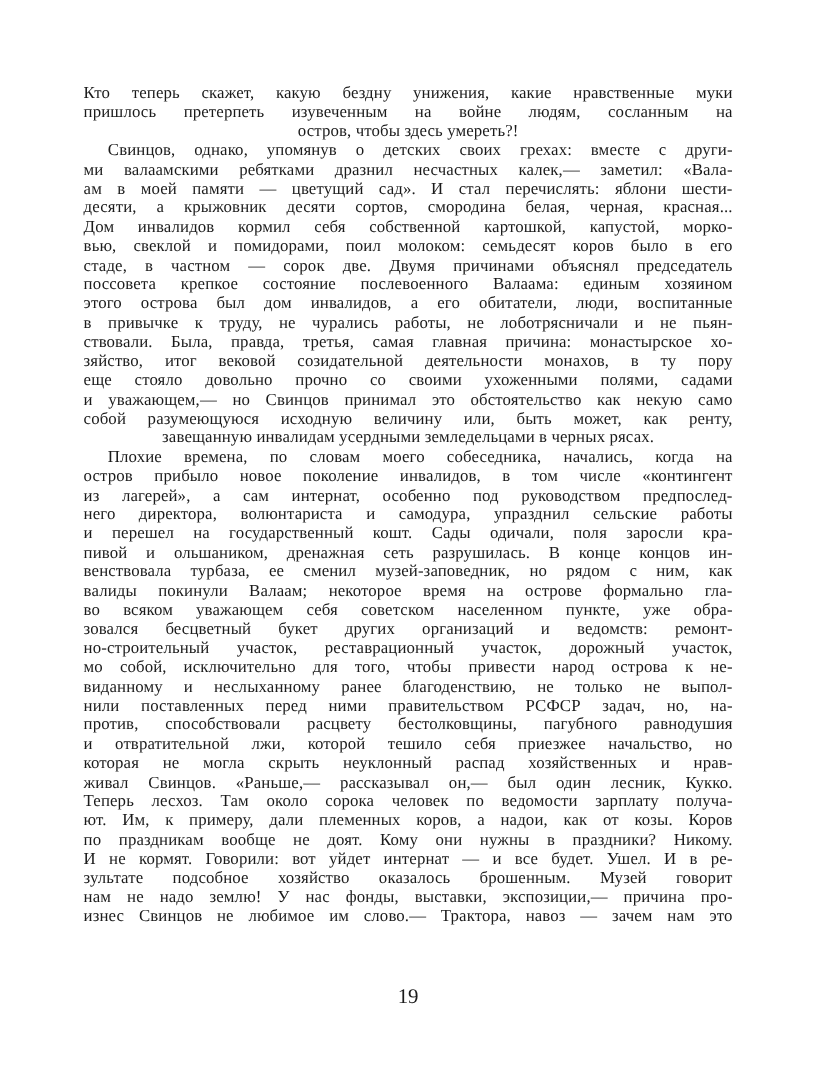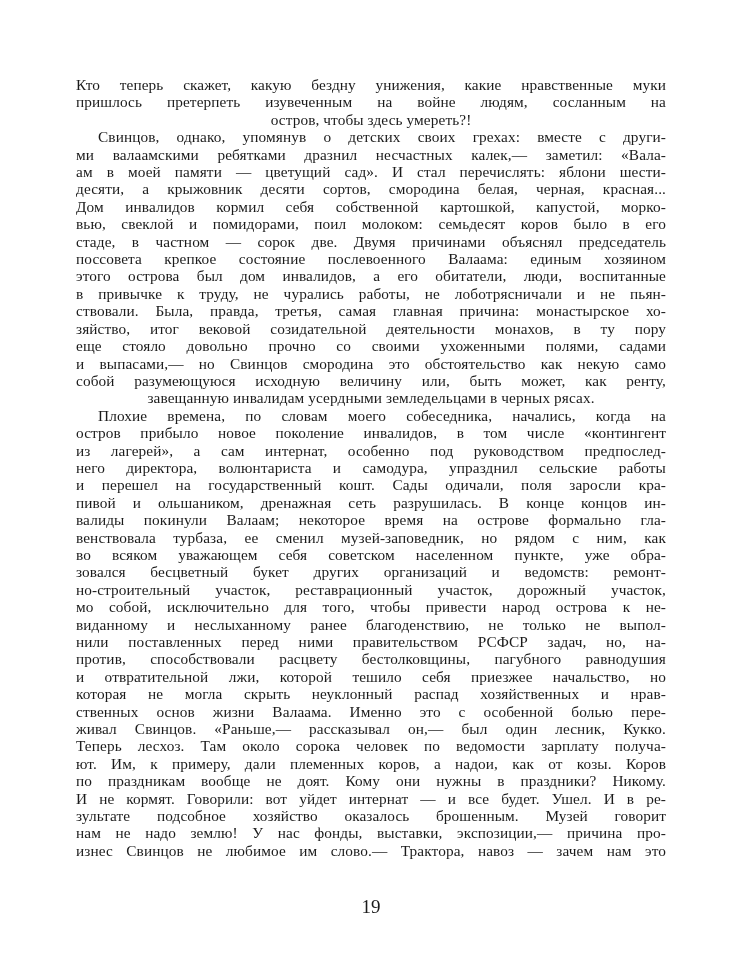--- a/index.html
+++ b/index.html
@@ -68,43 +68,42 @@
         <div class="line just">десяти, а крыжовник десяти сортов, смородина белая, черная, красная...</div>
         <div class="line just">Дом инвалидов кормил себя собственной картошкой, капустой, морко-</div>
         <div class="line just">вью, свеклой и помидорами, поил молоком: семьдесят коров было в его</div>
         <div class="line just">стаде, в частном — сорок две. Двумя причинами объяснял председатель</div>
         <div class="line just">поссовета крепкое состояние послевоенного Валаама: единым хозяином</div>
         <div class="line just">этого острова был дом инвалидов, а его обитатели, люди, воспитанные</div>
         <div class="line just">в привычке к труду, не чурались работы, не лоботрясничали и не пьян-</div>
         <div class="line just">ствовали. Была, правда, третья, самая главная причина: монастырское хо-</div>
         <div class="line just">зяйство, итог вековой созидательной деятельности монахов, в ту пору</div>
         <div class="line just">еще стояло довольно прочно со своими ухоженными полями, садами</div>
-        <div class="line just">и выпасами,— но Свинцов смородина это обстоятельство как некую само</div>
+        <div class="line just">и уважающем,— но Свинцов принимал это обстоятельство как некую само</div>
         <div class="line just">собой разумеющуюся исходную величину или, быть может, как ренту,</div>
         <div class="line">завещанную инвалидам усердными земледельцами в черных рясах.</div>
       </div>
       <div class="paragraph">
         <div class="line just indent">Плохие времена, по словам моего собеседника, начались, когда на</div>
         <div class="line just">остров прибыло новое поколение инвалидов, в том числе «контингент</div>
         <div class="line just">из лагерей», а сам интернат, особенно под руководством предпослед-</div>
         <div class="line just">него директора, волюнтариста и самодура, упразднил сельские работы</div>
         <div class="line just">и перешел на государственный кошт. Сады одичали, поля заросли кра-</div>
         <div class="line just">пивой и ольшаником, дренажная сеть разрушилась. В конце концов ин-</div>
+        <div class="line just">венствовала турбаза, ее сменил музей-заповедник, но рядом с ним, как</div>
         <div class="line just">валиды покинули Валаам; некоторое время на острове формально гла-</div>
-        <div class="line just">венствовала турбаза, ее сменил музей-заповедник, но рядом с ним, как</div>
         <div class="line just">во всяком уважающем себя советском населенном пункте, уже обра-</div>
         <div class="line just">зовался бесцветный букет других организаций и ведомств: ремонт-</div>
         <div class="line just">но-строительный участок, реставрационный участок, дорожный участок,</div>
         <div class="line just">мо собой, исключительно для того, чтобы привести народ острова к не-</div>
         <div class="line just">виданному и неслыханному ранее благоденствию, не только не выпол-</div>
         <div class="line just">нили поставленных перед ними правительством РСФСР задач, но, на-</div>
         <div class="line just">против, способствовали расцвету бестолковщины, пагубного равнодушия</div>
         <div class="line just">и отвратительной лжи, которой тешило себя приезжее начальство, но</div>
         <div class="line just">которая не могла скрыть неуклонный распад хозяйственных и нрав-</div>
-        <div class="line just">ственных основ жизни Валаама. Именно это с особенной болью пере-</div>
         <div class="line just">живал Свинцов. «Раньше,— рассказывал он,— был один лесник, Кукко.</div>
         <div class="line just">Теперь лесхоз. Там около сорока человек по ведомости зарплату получа-</div>
         <div class="line just">ют. Им, к примеру, дали племенных коров, а надои, как от козы. Коров</div>
         <div class="line just">по праздникам вообще не доят. Кому они нужны в праздники? Никому.</div>
         <div class="line just">И не кормят. Говорили: вот уйдет интернат — и все будет. Ушел. И в ре-</div>
         <div class="line just">зультате подсобное хозяйство оказалось брошенным. Музей говорит</div>
         <div class="line just"><span>нам не надо землю! У нас фонды, выставки, </span><span class="bold">экспозиции</span><span>,— причина про-</span></div>
         <div class="line just">изнес Свинцов не любимое им слово.— Трактора, навоз — зачем нам это</div>
       </div>
     </div>

